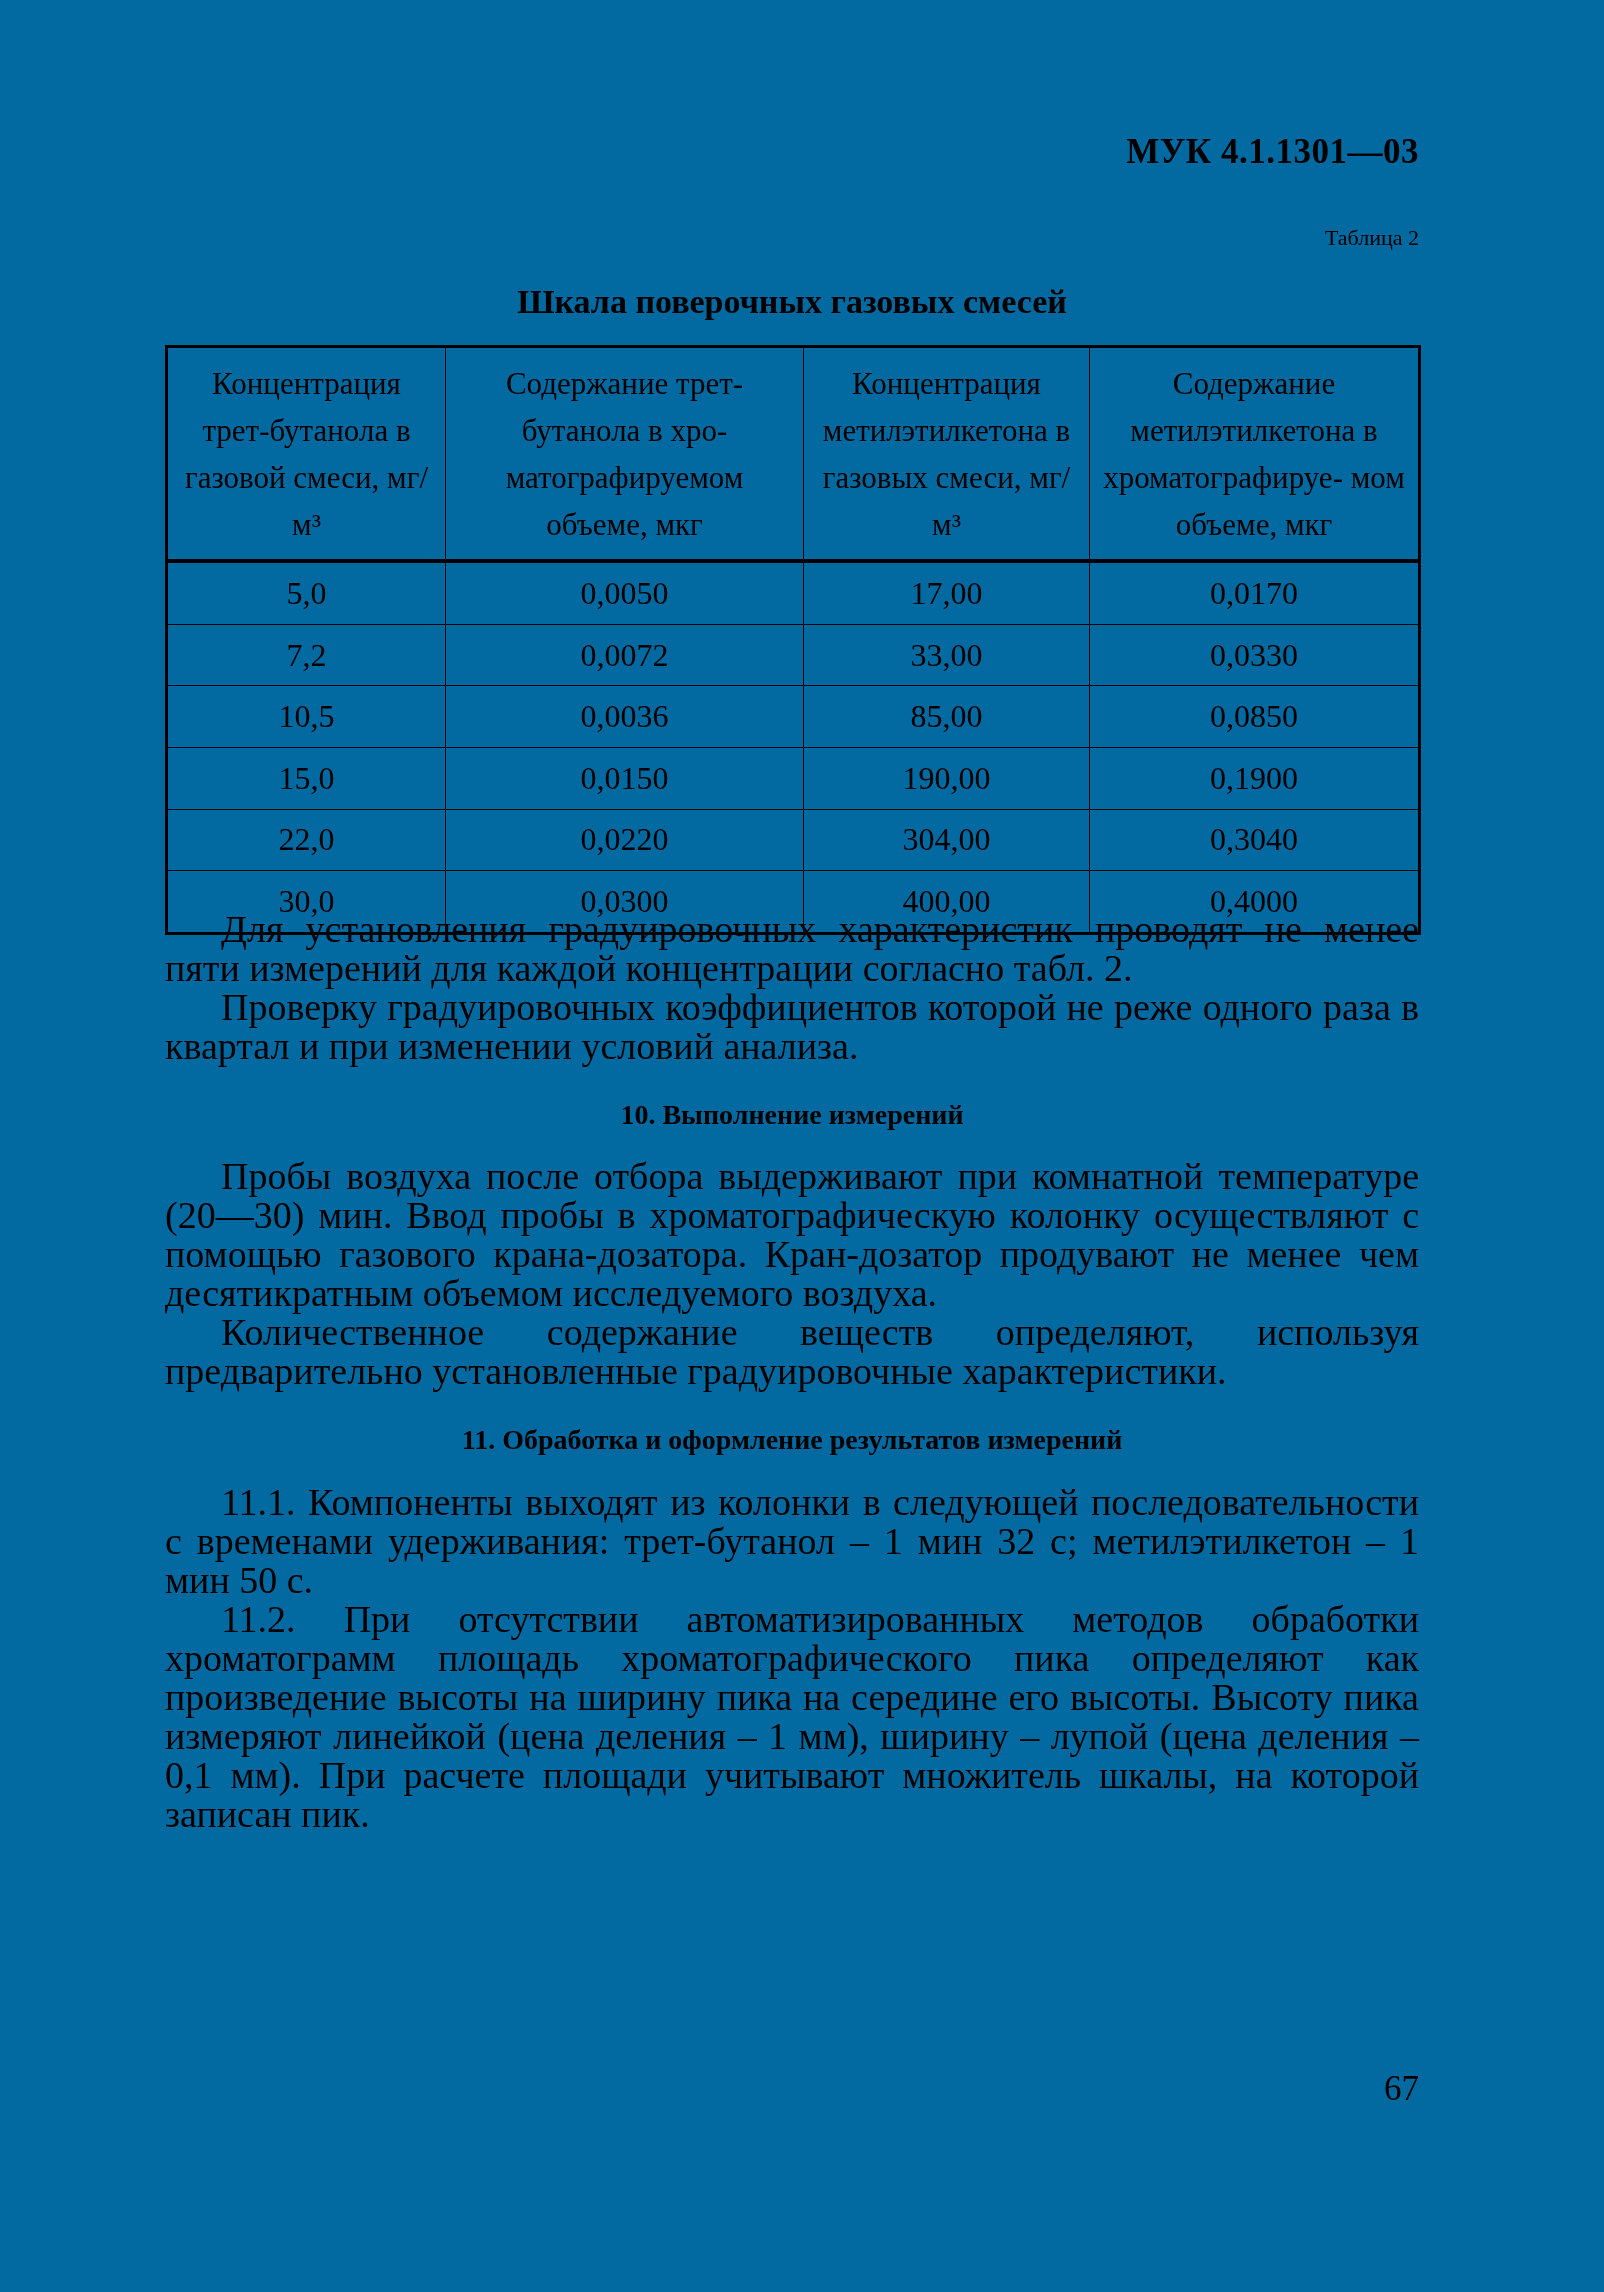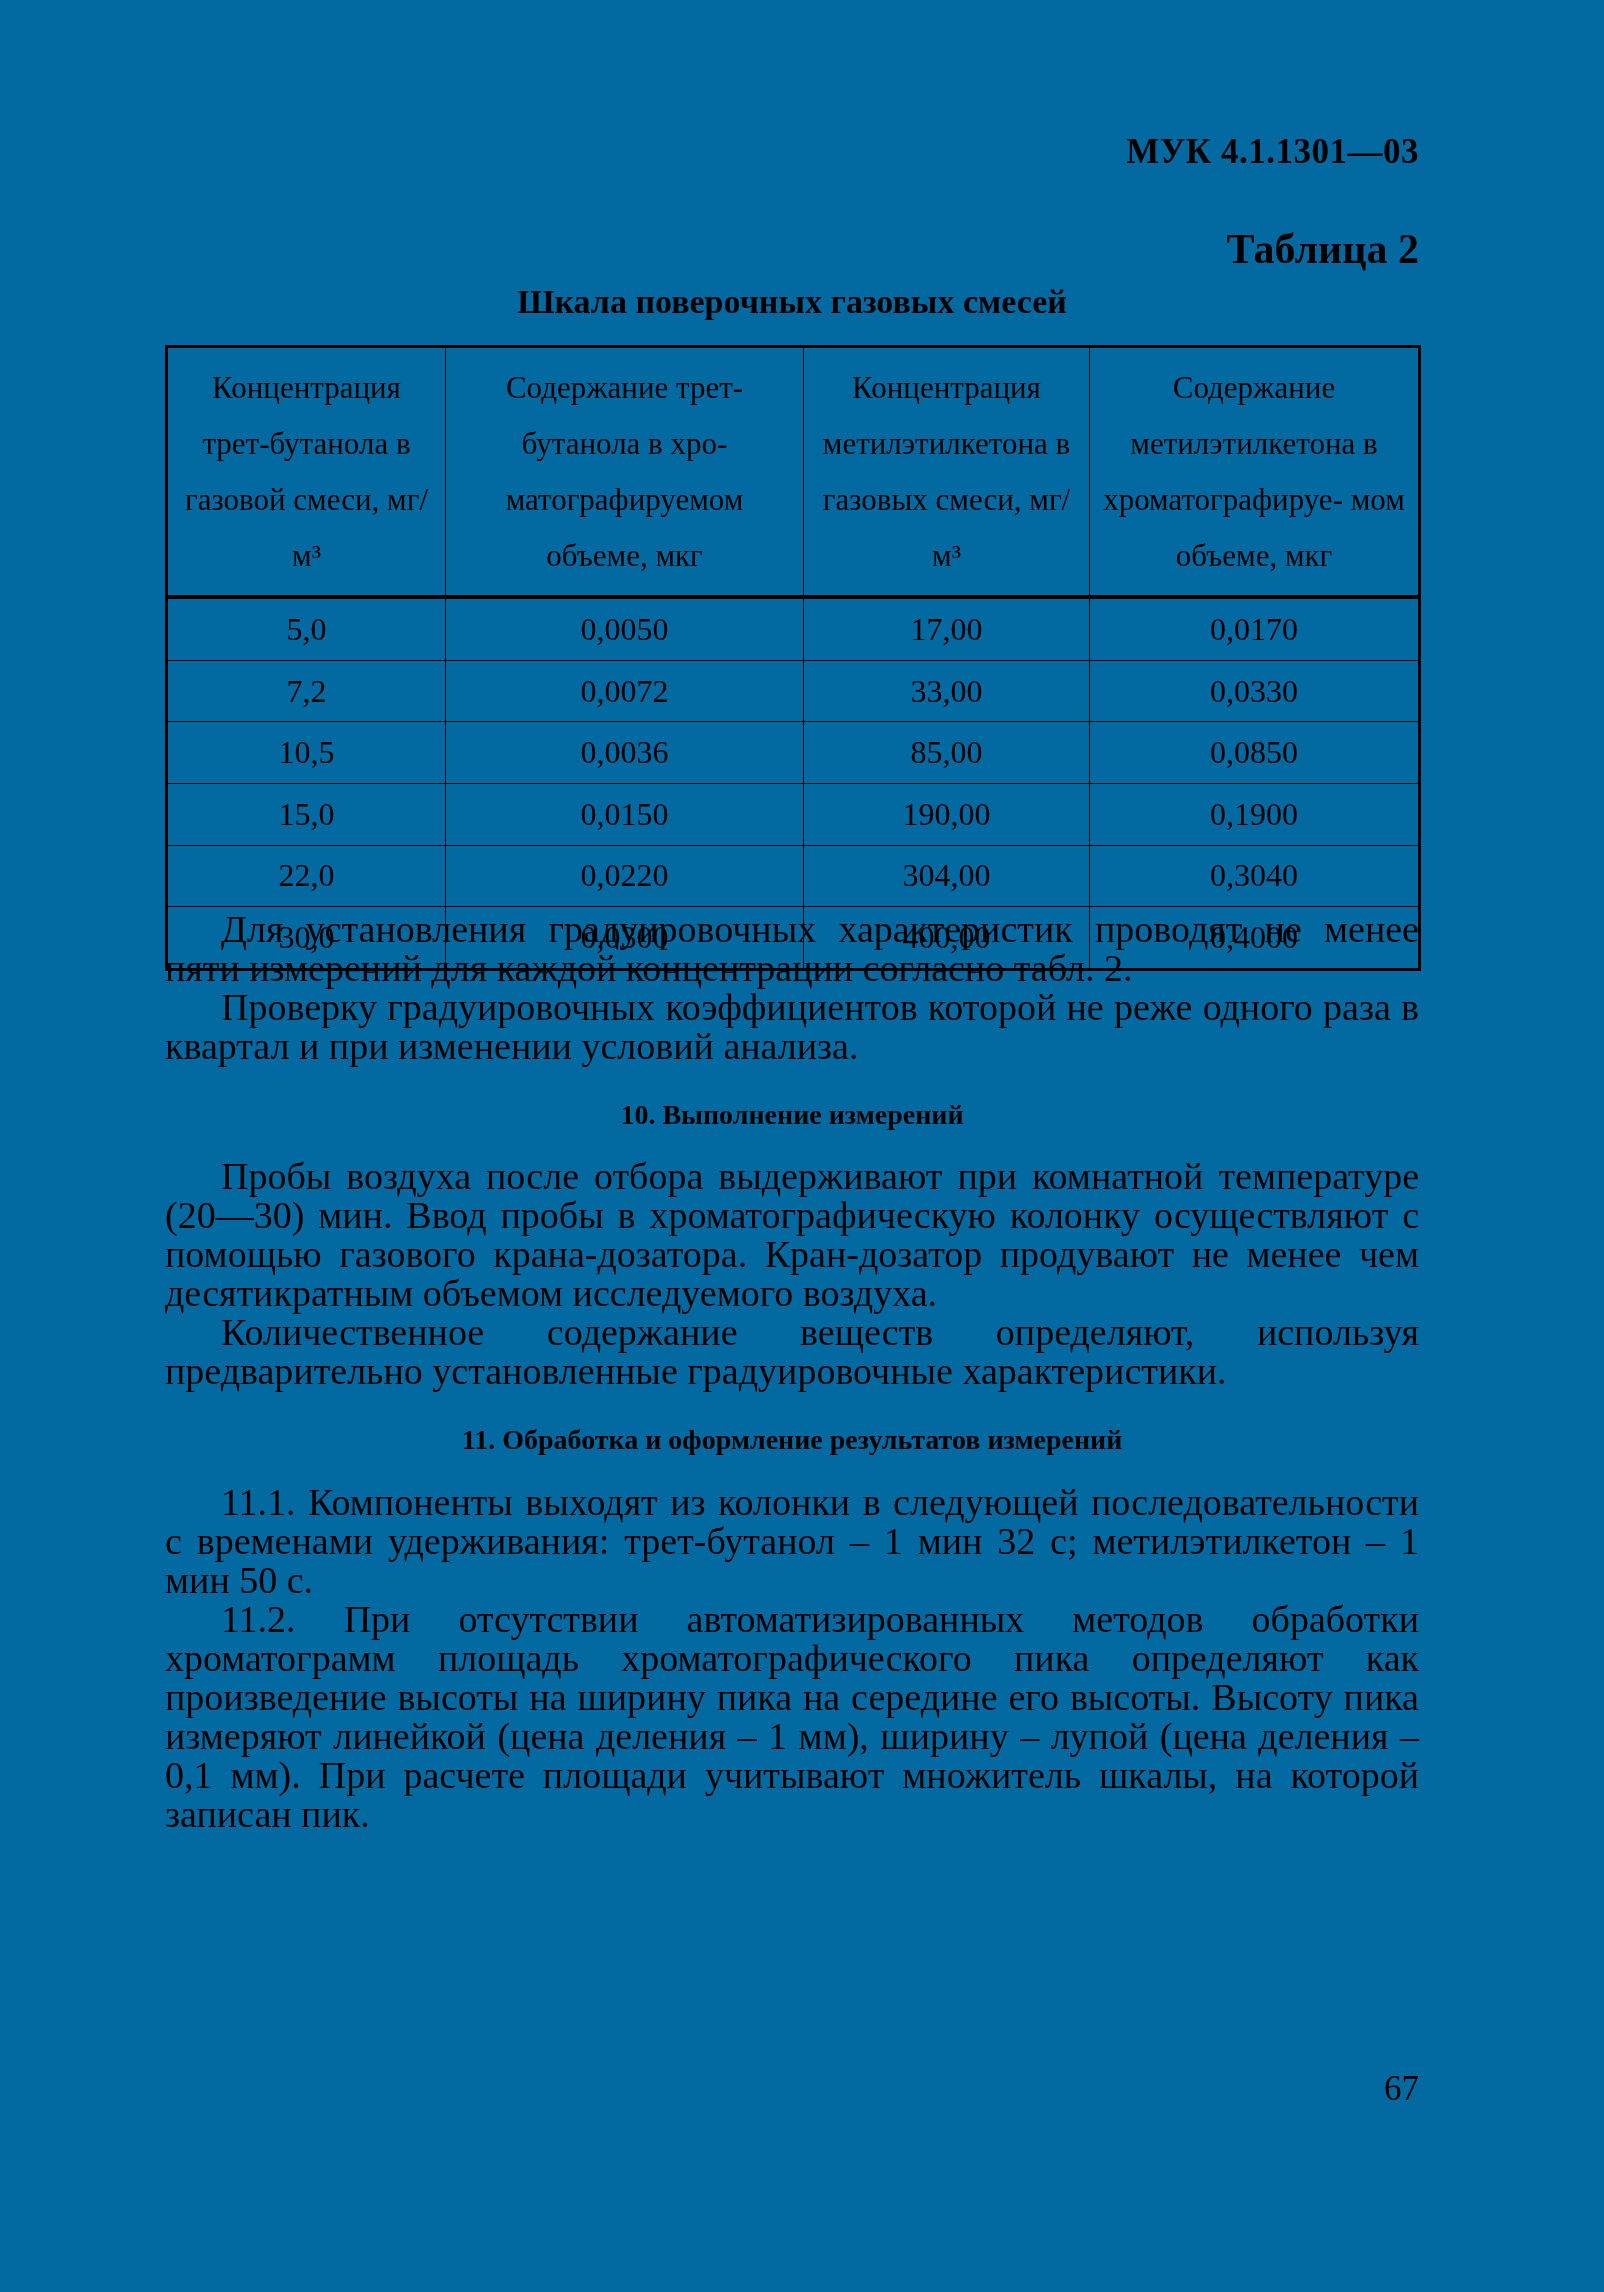--- a/index.html
+++ b/index.html
@@ -25,22 +25,22 @@
     font-size: 35px;
     font-weight: bold;
     letter-spacing: 0.5px;
   }
   .table-label {
     position: absolute;
     top: 225px;
     left: 165px;
     width: 1254px;
     text-align: right;
-    font-size: 42px;
-    font-weight: bold;
+    font-size: 22px;
+    font-weight: normal;
   }
   .table-title {
     position: absolute;
     top: 283px;
     left: 165px;
     width: 1254px;
     text-align: center;
     font-size: 34px;
     font-weight: bold;
   }
@@ -61,21 +61,21 @@
     text-align: center;
     vertical-align: middle;
     padding: 5.8px 9.7px;
   }
   table.gas-table {
     border: 3.9px solid #000;
   }
   table.gas-table th {
     font-weight: normal;
     font-size: 31px;
-    line-height: 56px;
+    line-height: 47px;
     border-bottom: 4.9px solid #000;
     padding: 11.6px 7.8px;
     margin-left: 16px;
   }
   table.gas-table td {
     font-size: 32px;
     height: 49px;
   }
   .body-text {
     position: absolute;

